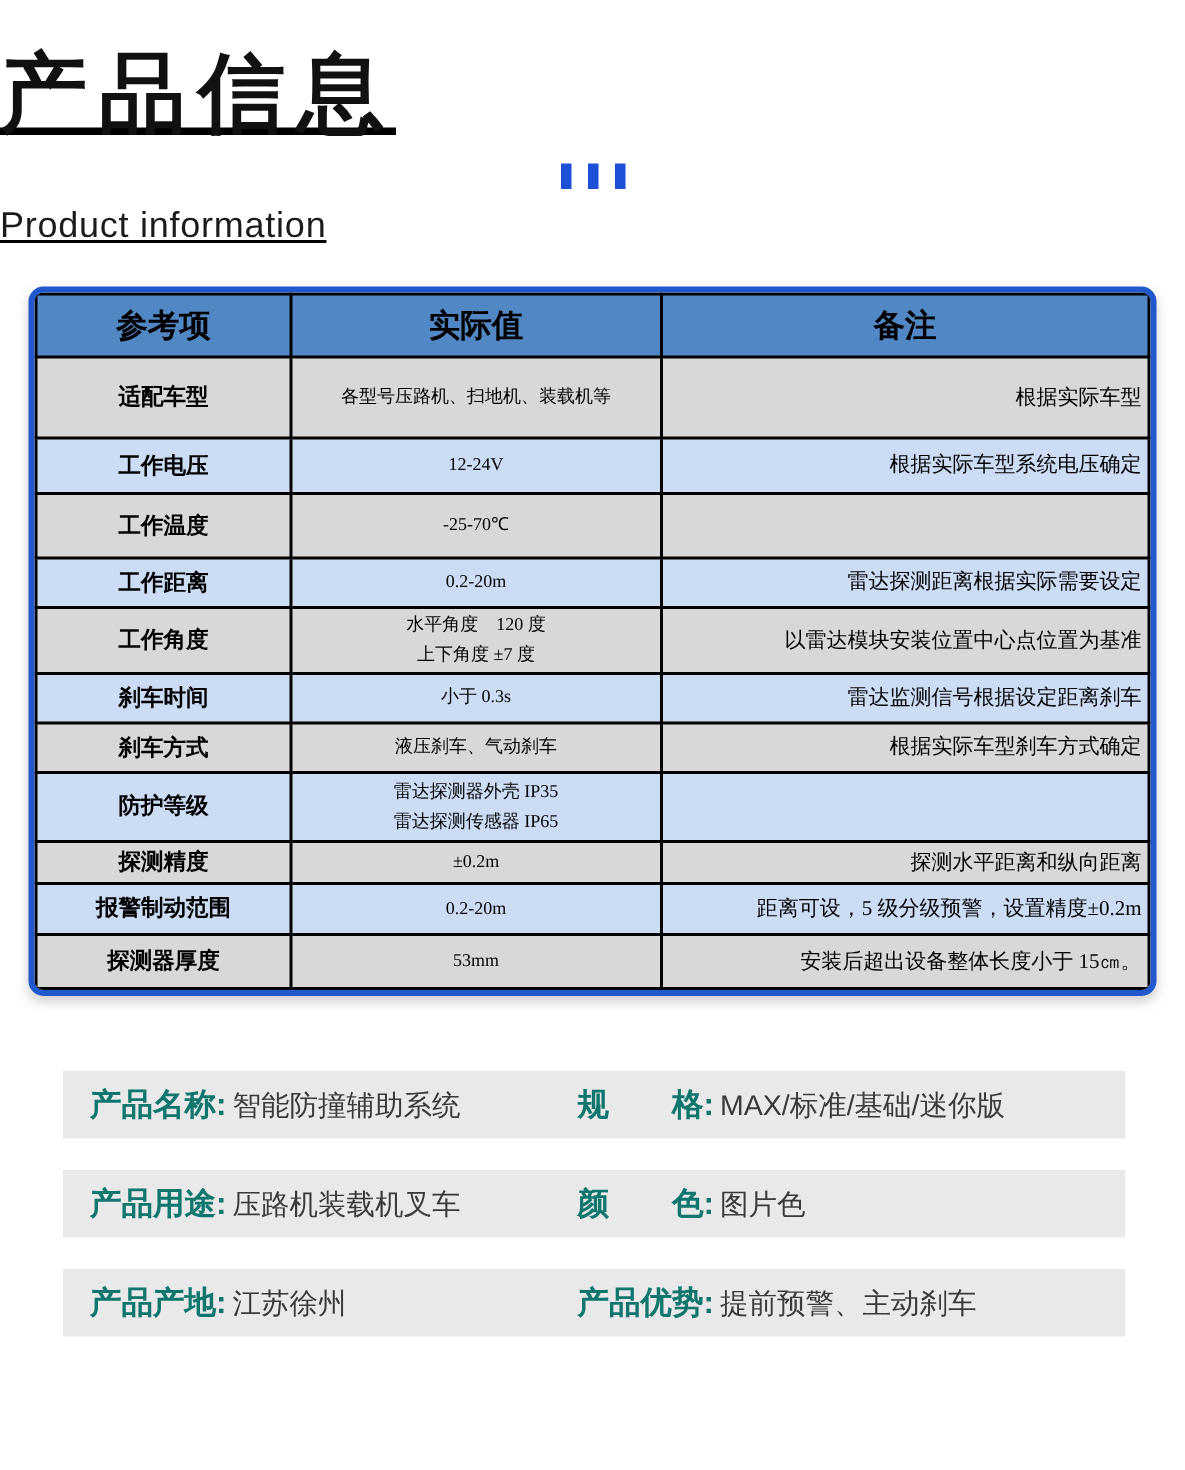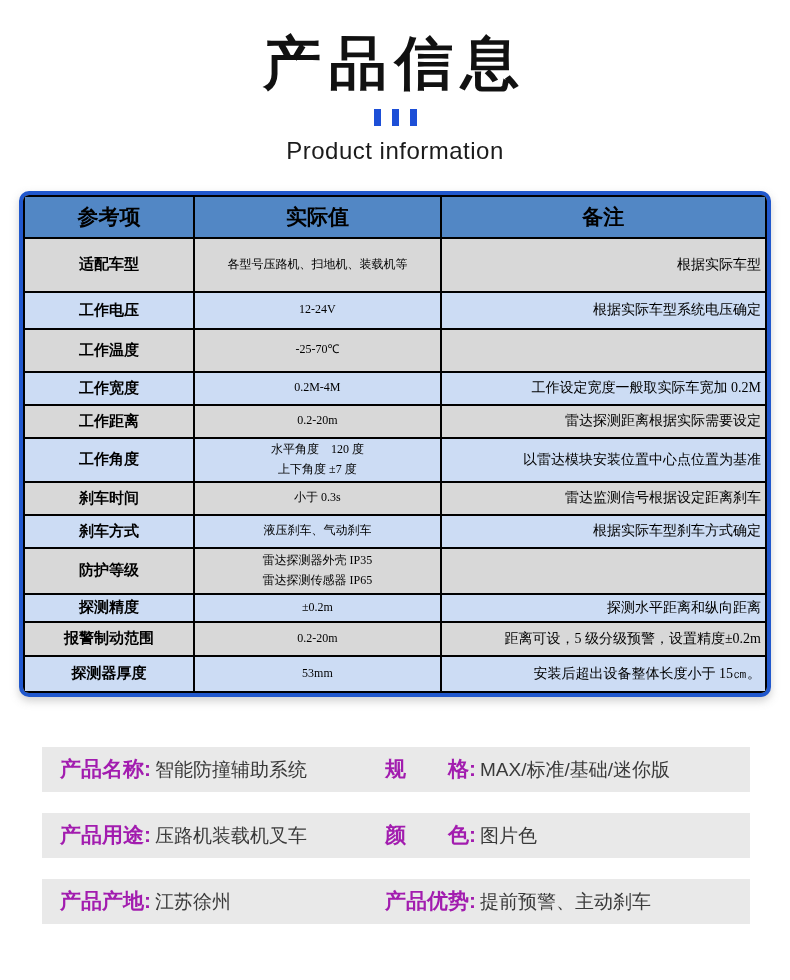--- a/index.html
+++ b/index.html
@@ -1,20 +1,20 @@
 <!DOCTYPE html>
 <html><head>
 <meta charset="utf-8">
 <style>
   * { margin: 0; padding: 0; box-sizing: border-box; }
   html, body { width: 790px; background: #ffffff; font-family: "Liberation Sans", sans-serif; }
   .page { width: 790px; height: 980px; background: #ffffff; overflow: hidden; }
 
   
-  .title-block { text-align: center; padding-top: 30px; }
+  .title-block { text-align: left; padding-top: 30px; text-decoration: underline; }
   .main-title {
     font-size: 58px; line-height: 1.15; font-weight: 900; color: #111111;
     letter-spacing: 8px; font-family: "Liberation Sans", sans-serif;
   }
   .accent-bars { margin-top: 12px; height: 18px; display: flex; justify-content: center; gap: 11px; }
   .accent-bars i { display: block; width: 7px; height: 17px; background: #1d4fd7; }
   .subtitle { margin-top: 10px; font-size: 24px; color: #1b1b1b; letter-spacing: 0.5px; }
 
   
   .table-wrap {
@@ -44,21 +44,21 @@
 
   
   .info { margin: 50px 0 0 42px; width: 708px; }
   .info-bar {
     background: #e9e9e9; height: 45px; margin-bottom: 21px;
     display: flex; align-items: center; padding-left: 18px;
   }
   .info-left { width: 325px; display: flex; align-items: baseline; }
   .info-right { display: flex; align-items: baseline; }
   .ilabel {
-    color: #a21caf; font-weight: bold; font-size: 21px; white-space: pre;
+    color: #0f766e; font-weight: bold; font-size: 21px; white-space: pre;
     font-family: "Liberation Sans", sans-serif;
   }
   .ivalue { color: #3a3a3a; font-size: 19px; margin-left: 4px; white-space: pre; }
 </style>
 </head>
 <body>
 
 <div class="page">
 
   <div class="title-block">
@@ -93,25 +93,20 @@
         </tr>
         <tr class="h37">
           <td class="c1">工作电压</td>
           <td class="c2">12-24V</td>
           <td class="c3">根据实际车型系统电压确定</td>
         </tr>
         <tr class="h43">
           <td class="c1">工作温度</td>
           <td class="c2">-25-70℃</td>
           <td class="c3"></td>
-        </tr>
-        <tr class="h33">
-          <td class="c1">工作宽度</td>
-          <td class="c2">0.2M-4M</td>
-          <td class="c3">工作设定宽度一般取实际车宽加 0.2M</td>
         </tr>
         <tr class="h33">
           <td class="c1">工作距离</td>
           <td class="c2">0.2-20m</td>
           <td class="c3">雷达探测距离根据实际需要设定</td>
         </tr>
         <tr class="h44">
           <td class="c1">工作角度</td>
           <td class="c2">水平角度　120 度
 上下角度 ±7 度</td>

